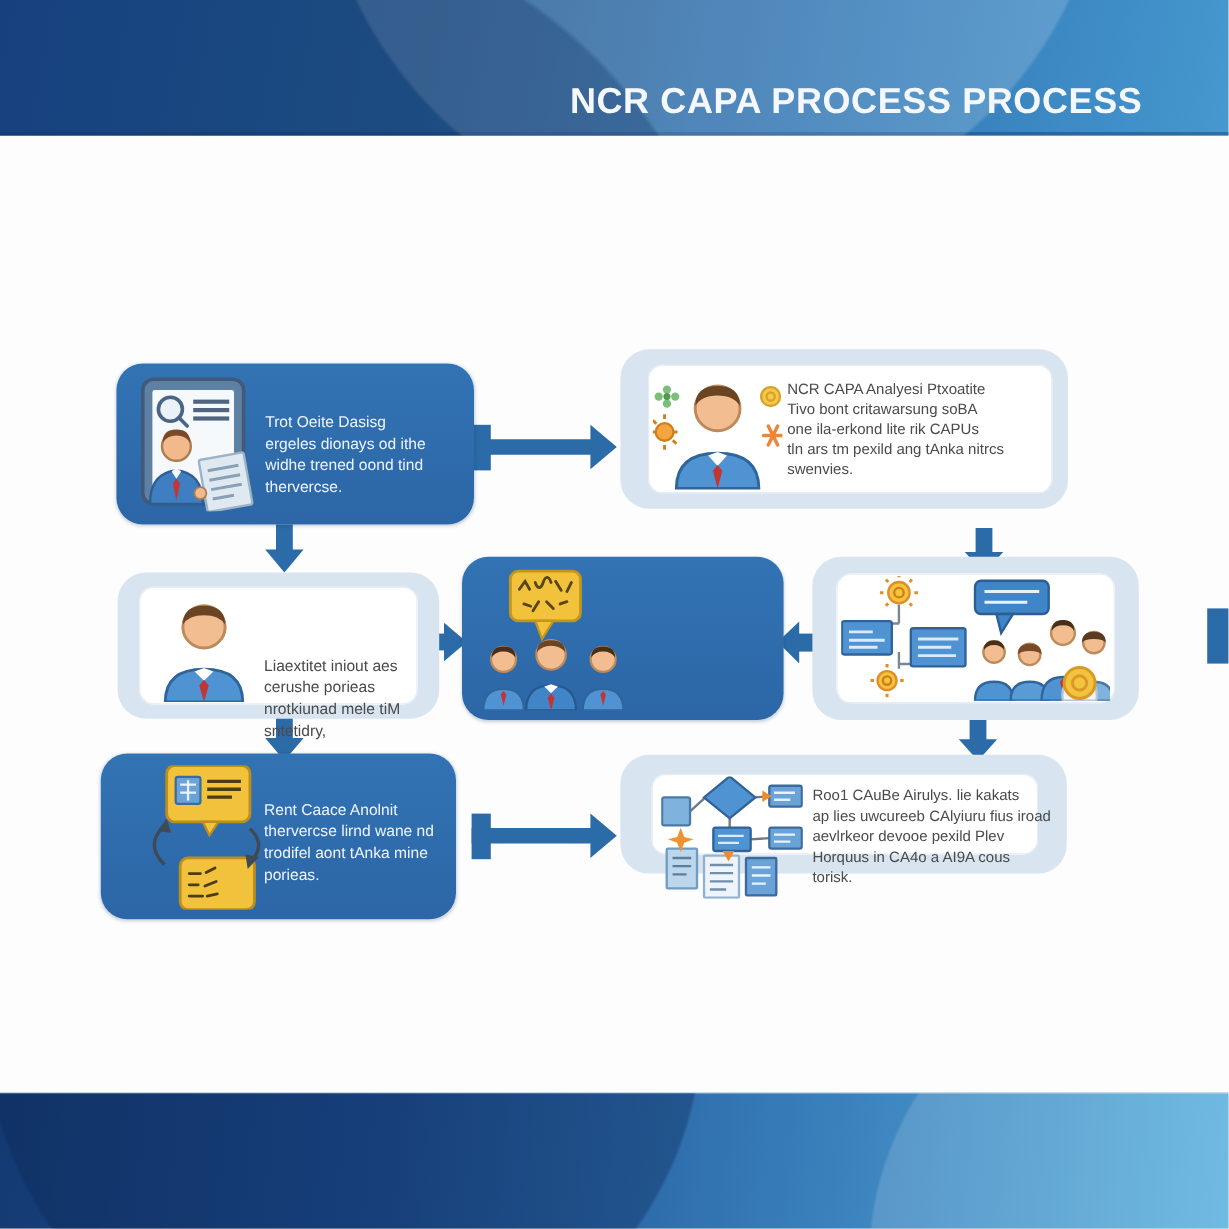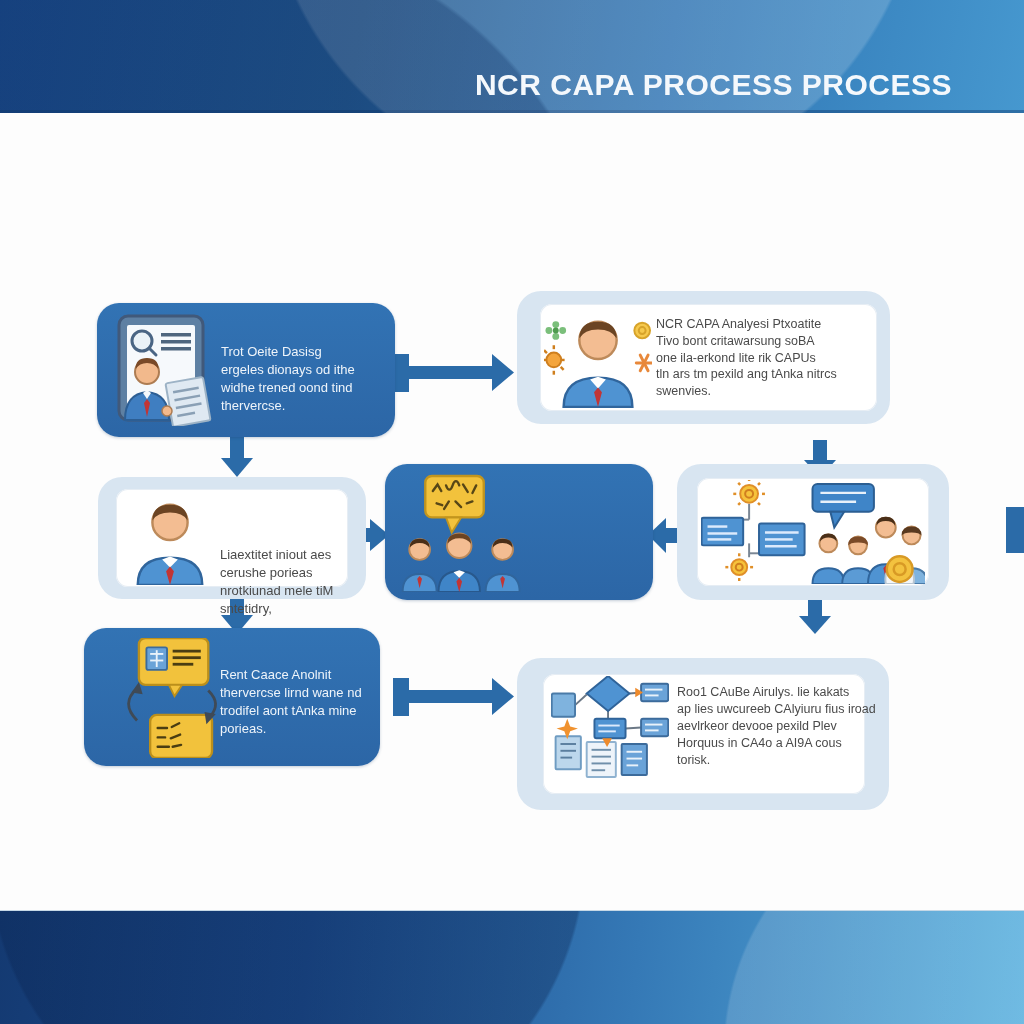--- a/index.html
+++ b/index.html
@@ -327,21 +327,21 @@
       <polygon points="94,79 106,81 96,92" fill="#3f4a56"></polygon>
     </svg>
     <div class="txt txt-light" style="left:136px;top:38px;width:156px;">
       <span class="ln">Rent Caace Anolnit</span>
       <span class="ln">thervercse lirnd wane nd</span>
       <span class="ln">trodifel aont tAnka mine</span>
       <span class="ln">porieas.</span>
     </div>
   </div>
 
-  <div class="panel" style="left:517px;top:658px;width:372px;height:152px;">
+  <div class="panel" style="left:517px;top:629px;width:372px;height:99px;">
     <div class="inner" style="left:26px;top:16px;right:24px;bottom:16px;">
       <svg class="ic" style="left:8px;top:2px;" width="118" height="102" viewBox="0 0 120 105">
         <g stroke="#6b7886" stroke-width="2" fill="none">
           <line x1="80" y1="18" x2="92" y2="17"></line>
             <line x1="58" y1="36" x2="58" y2="44"></line>
           <line x1="76" y1="54" x2="92" y2="53"></line>
             <line x1="24" y1="30" x2="36" y2="19"></line>
         </g>
         <polygon points="58,0 80,18 58,36 36,18" fill="#4f93d2" stroke="#2f6399" stroke-width="2"></polygon>
         <g>

